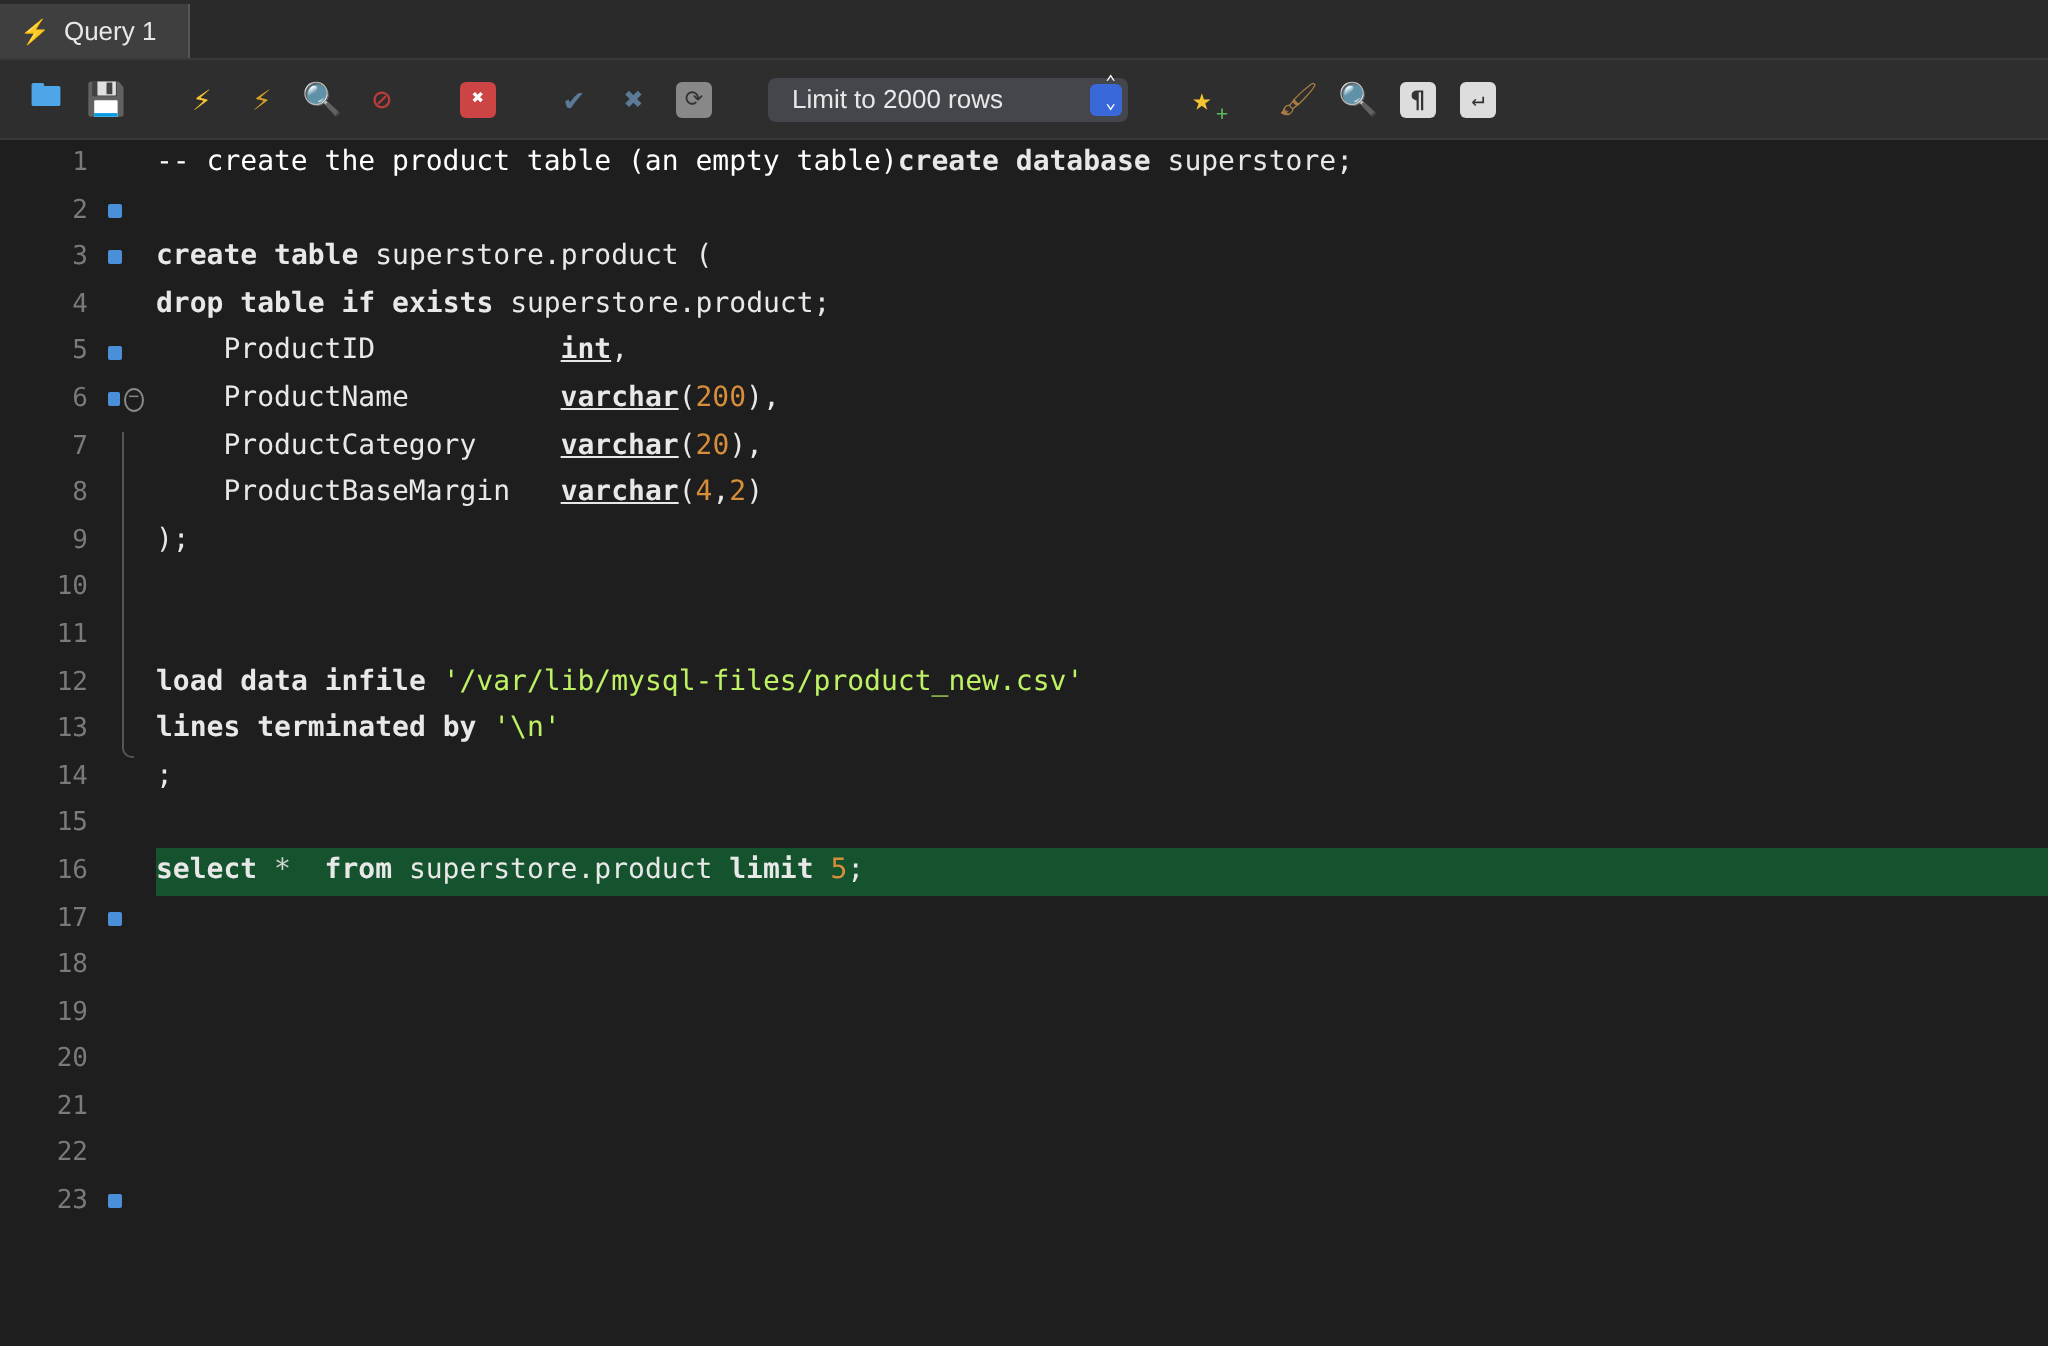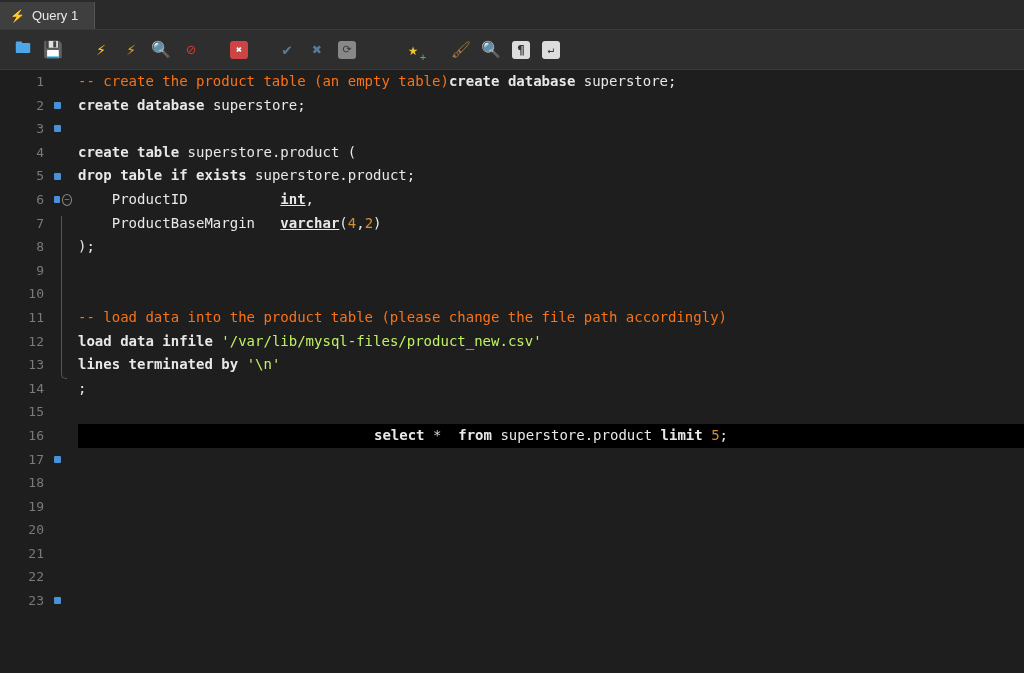--- a/index.html
+++ b/index.html
@@ -129,24 +129,24 @@
     position:absolute;
     left:9px; top:303px; width:6px; height:6px;
     border-left:1px solid #555; border-bottom:1px solid #555;
     border-bottom-left-radius:5px;
   }
   .code {
     flex: 1;
     padding-left: 6px;
   }
   .ln { height: 23.6px; line-height: 23.6px; white-space: pre; }
-  .ln.hl { background: #000000; text-align: center; }
+  .ln.hl { background: #14532d; }
 
   .kw { color: #e8e8e8; font-weight: bold; }
-  .cm { color: #f97316; }
+  .cm { color: #ffffff; }
   .id { color: #e8e8e8; }
   .ty { color: #e8e8e8; font-weight: bold; text-decoration: underline; }
   .num { color: #d68e3a; }
   .str { color: #bef264; }
   .pn { color: #e8e8e8; }
 </style>
 </head>
 <body>
 
 <div class="top-border"></div>
@@ -170,20 +170,25 @@
   <div class="tb-icon">
       <div class="red-box">✖</div>
     </div>
   <div class="tb-sep"></div>
   <div class="tb-icon circle-check">✔</div>
   <div class="tb-icon circle-x">✖</div>
   <div class="tb-icon">
       <div class="grey-box">⟳</div>
     </div>
   <div class="tb-sep"></div>
+  <div class="select-wrap">
+    <select class="limit-select">
+      <option>Limit to 2000 rows</option>
+    </select>
+  </div>
   <div class="tb-sep"></div>
   <div class="tb-icon star-icon">★</div>
   <div class="tb-sep"></div>
   <div class="tb-icon brush-icon">🖌</div>
   <div class="tb-icon zoom-icon">🔍</div>
   <div class="tb-icon">
       <div class="para-icon">¶</div>
     </div>
   <div class="tb-icon">
       <div class="wrap-icon">↵</div>
@@ -253,29 +258,29 @@
     <div class="marker-line"></div>
     <div class="marker-line">
         <span class="bluedot"></span>
       </div>
     <div class="fold-line"></div>
     <div class="fold-cap"></div>
   </div>
 
   <div class="code">
 <div class="ln"><span class="cm">-- create the product table (an empty table)</span><span class="kw">create</span><span> </span><span class="kw">database</span><span> </span><span class="id">superstore</span><span class="pn">;</span></div>
-<div class="ln"><span class="kw">create</span><span> </span><span class="kw">database</span><span> </span><span class="id">superstore</span><span class="pn">;</span></div>
 <div class="ln"></div>
 <div class="ln"><span class="kw">create</span><span> </span><span class="kw">table</span><span> </span><span class="id">superstore.product</span><span class="pn"> (</span></div>
 <div class="ln"><span class="kw">drop</span><span> </span><span class="kw">table</span><span> </span><span class="kw">if</span><span> </span><span class="kw">exists</span><span> </span><span class="id">superstore.product</span><span class="pn">;</span></div>
 <div class="ln">    <span class="id">ProductID</span>           <span class="ty">int</span><span class="pn">,</span></div>
+<div class="ln">    <span class="id">ProductName</span>         <span class="ty">varchar</span><span class="pn">(</span><span class="num">200</span><span class="pn">),</span></div>
+<div class="ln">    <span class="id">ProductCategory</span>     <span class="ty">varchar</span><span class="pn">(</span><span class="num">20</span><span class="pn">),</span></div>
 <div class="ln">    <span class="id">ProductBaseMargin</span>   <span class="ty">varchar</span><span class="pn">(</span><span class="num">4</span><span class="pn">,</span><span class="num">2</span><span class="pn">)</span></div>
 <div class="ln"><span class="pn">);</span></div>
 <div class="ln"></div>
 <div class="ln"></div>
-<div class="ln"><span class="cm">-- load data into the product table (please change the file path accordingly)</span></div>
 <div class="ln"><span class="kw">load</span><span> </span><span class="kw">data</span><span> </span><span class="kw">infile</span><span> </span><span class="str">'/var/lib/mysql-files/product_new.csv'</span></div>
 <div class="ln"><span class="kw">lines</span><span> </span><span class="kw">terminated</span><span> </span><span class="kw">by</span><span> </span><span class="str">'\n'</span></div>
 <div class="ln"><span class="pn">;</span></div>
 <div class="ln"></div>
 <div class="ln hl"><span class="kw">select</span><span> *  </span><span class="kw">from</span><span> </span><span class="id">superstore.product</span><span> </span><span class="kw">limit</span><span> </span><span class="num">5</span><span class="pn">;</span></div>
   </div>
 </div>
 
 </body></html>

